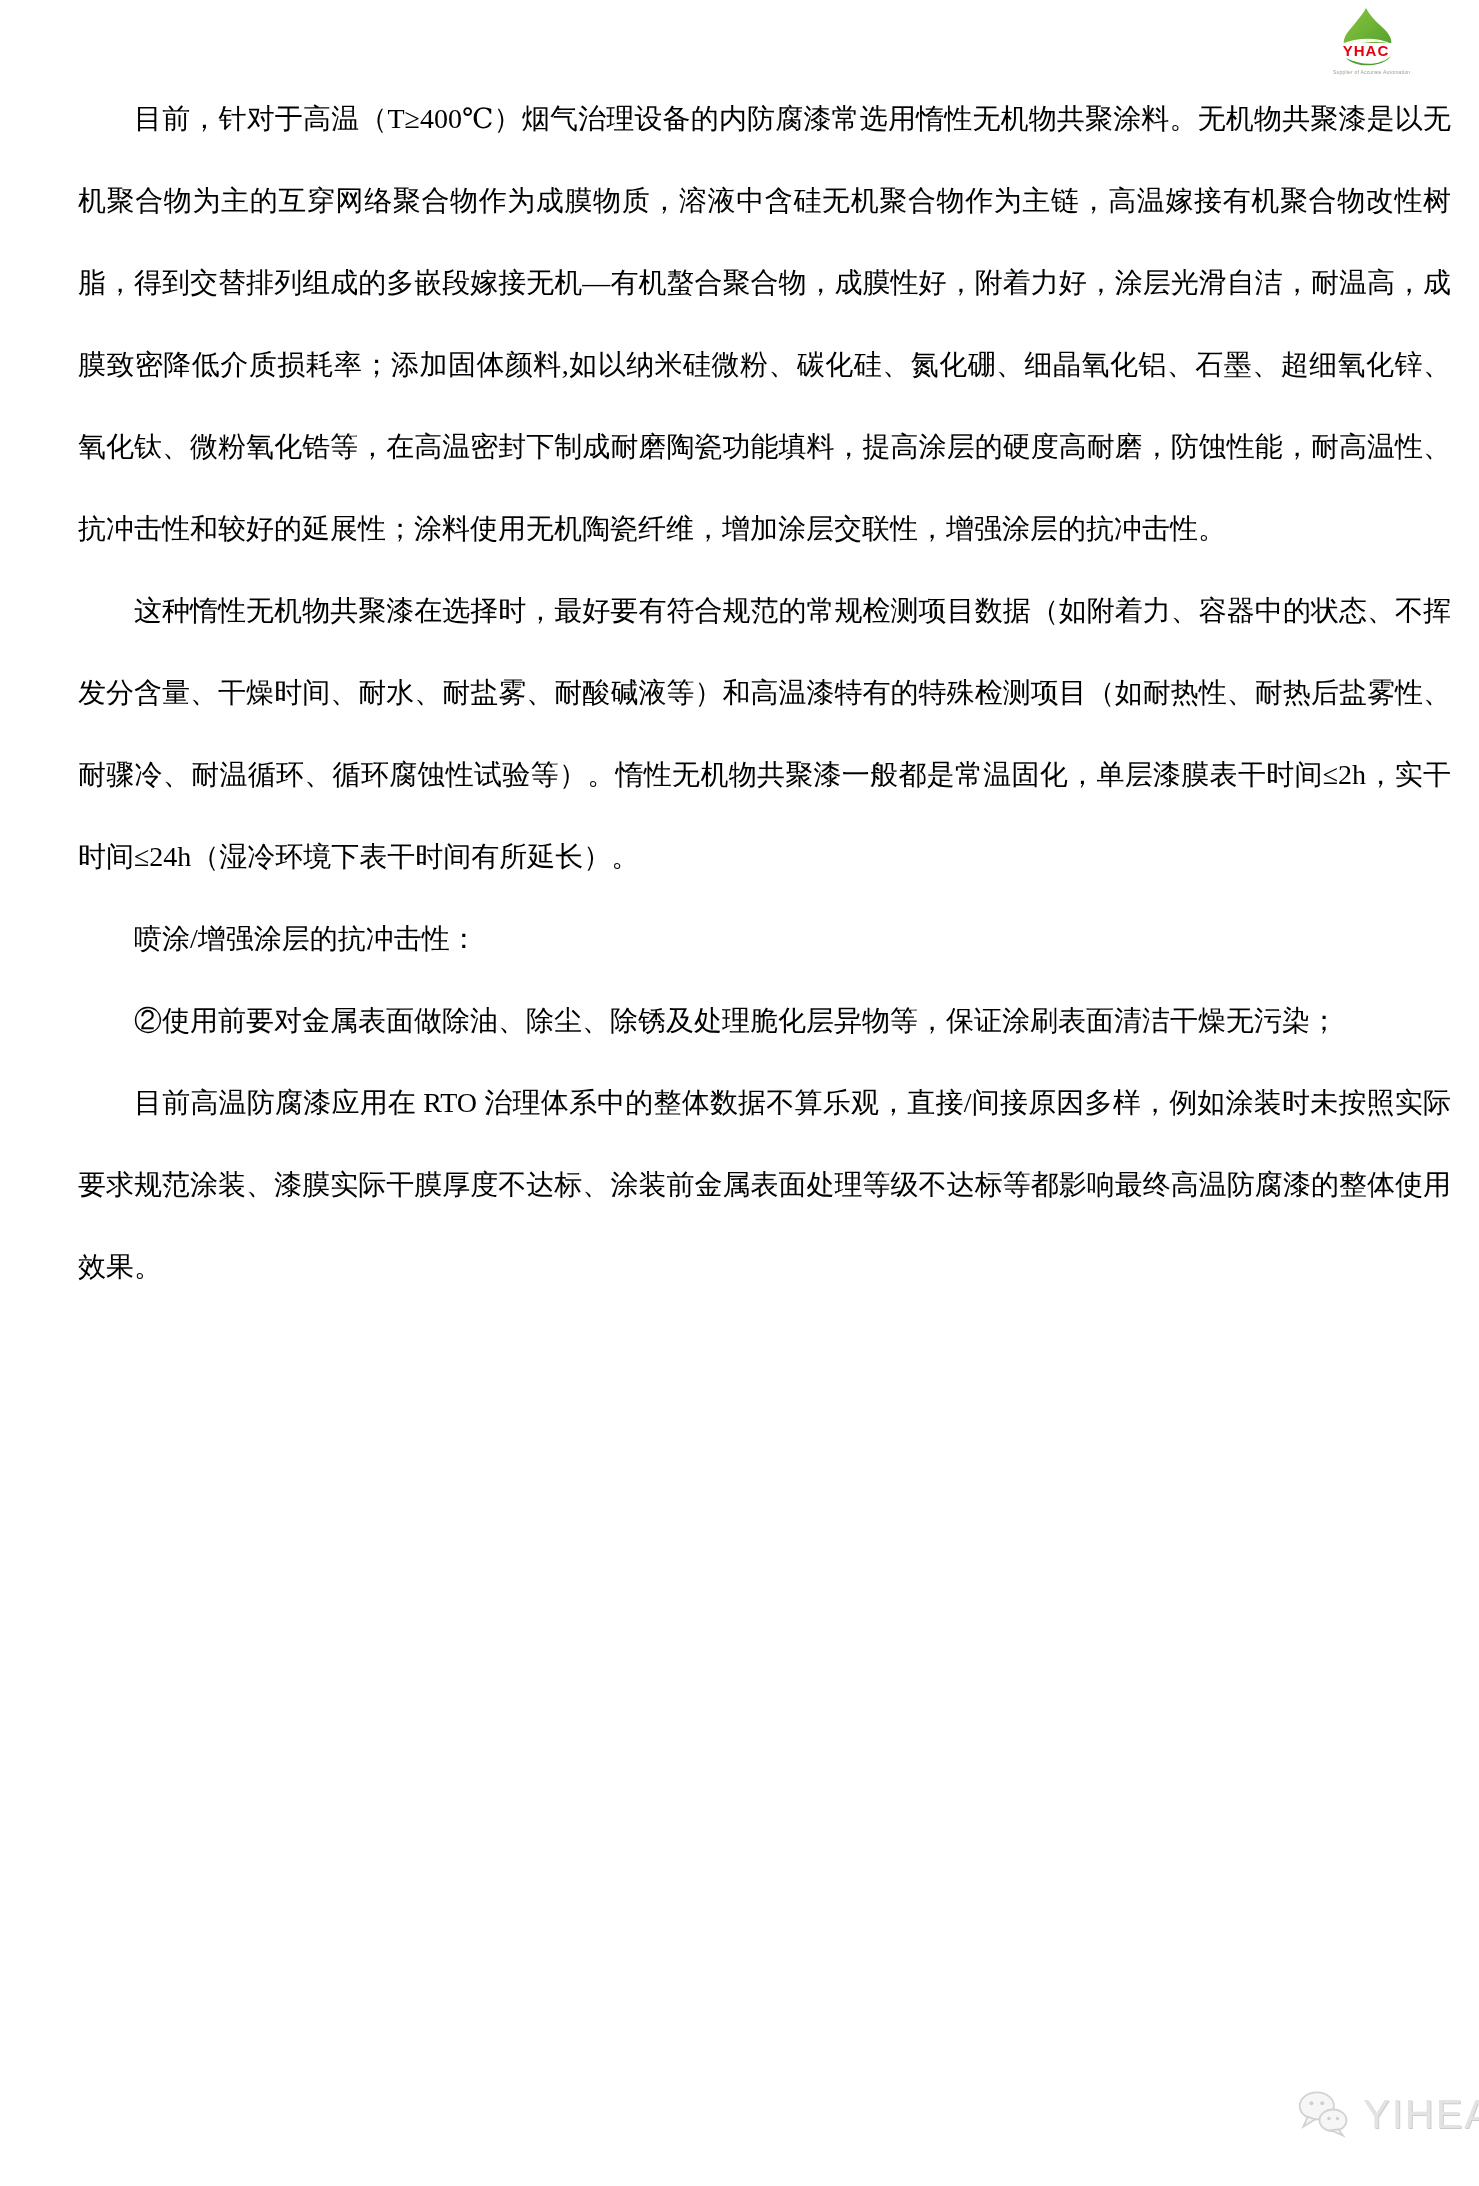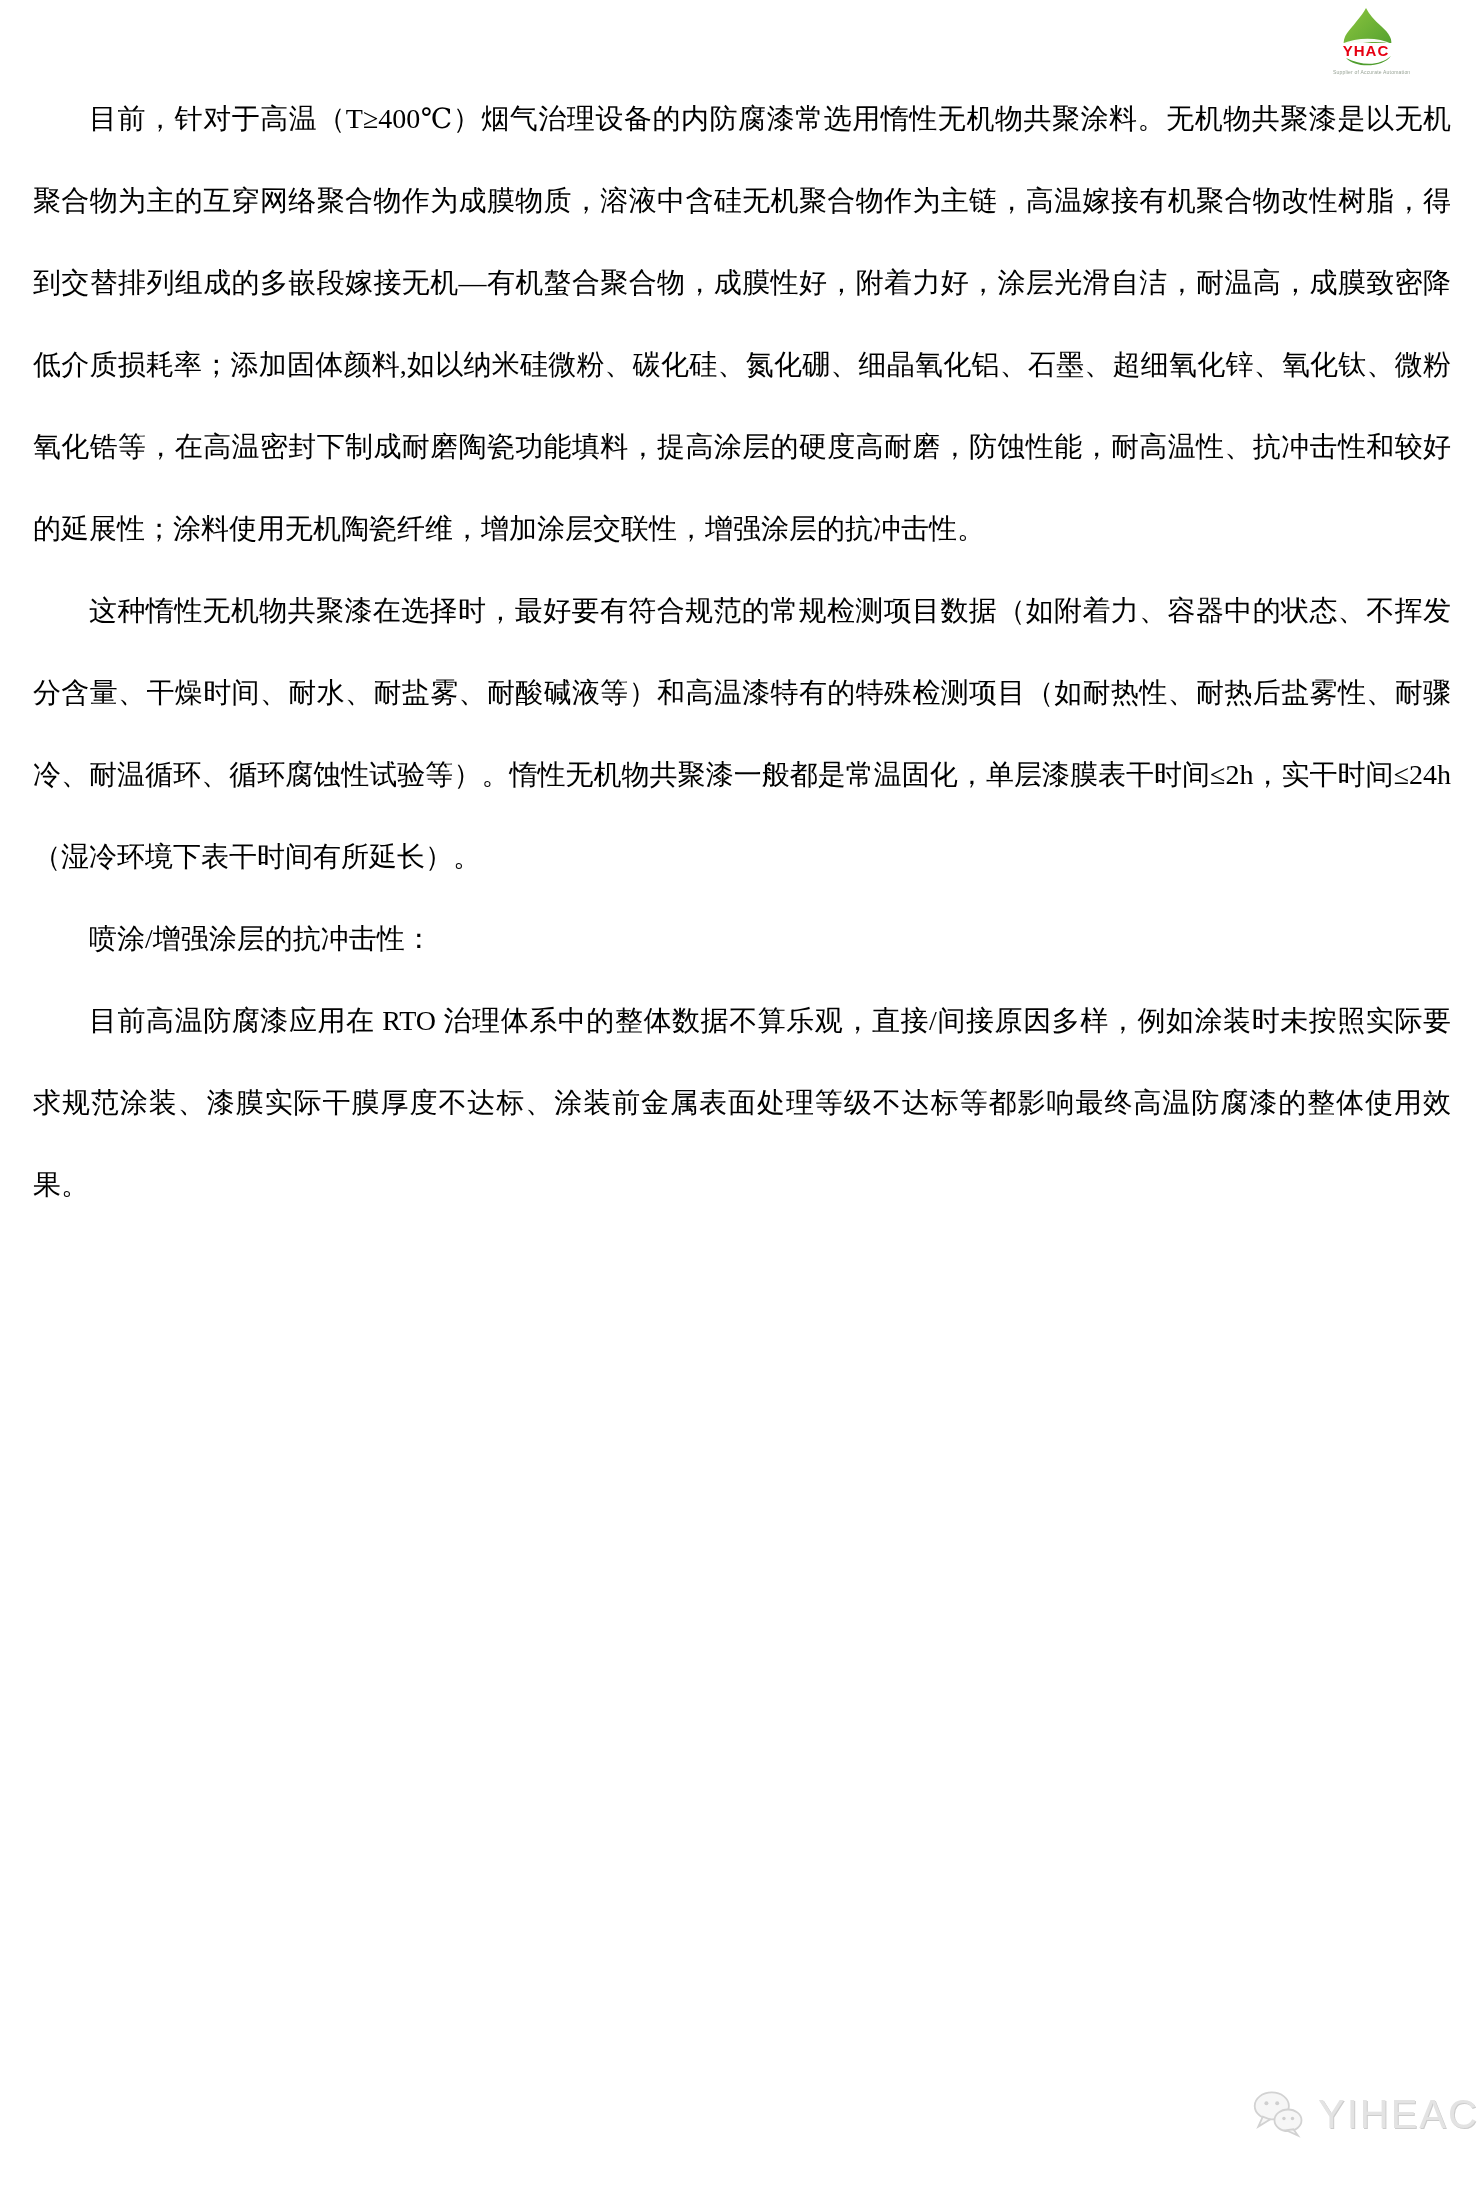--- a/index.html
+++ b/index.html
@@ -3,21 +3,21 @@
 <meta charset="utf-8">
 <style>
   html,body{margin:0;padding:0;}
   body{
     width:1479px;height:2186px;
     background:#ffffff;
     position:relative;
     overflow:hidden;
     font-family:"Liberation Serif","DejaVu Serif",serif;
   }
-  .page{position:absolute;inset:0;background:#ffffff;}
+  .page{position:absolute;inset:0;background:#ffffff;margin-left:45px;}
   .doc{
     position:absolute;
     left:33px;right:28px;top:78px;
     color:#000000;
     font-size:28px;
     line-height:82px;
     text-align:justify;
     text-justify:inter-ideograph;
   }
   .doc p{
@@ -85,20 +85,21 @@
       <path d="M12 52 C28 60 46 60 57 50 C50 61 22 63 12 52 Z" fill="#4e9d2d"></path>
     </svg>
     <div class="logo-text">YHAC</div>
     <div class="logo-tagline">Supplier of Accurate Automation</div>
   </div>
 
   <div class="doc">
     <p>目前，针对于高温（T≥400℃）烟气治理设备的内防腐漆常选用惰性无机物共聚涂料。无机物共聚漆是以无机聚合物为主的互穿网络聚合物作为成膜物质，溶液中含硅无机聚合物作为主链，高温嫁接有机聚合物改性树脂，得到交替排列组成的多嵌段嫁接无机—有机螯合聚合物，成膜性好，附着力好，涂层光滑自洁，耐温高，成膜致密降低介质损耗率；添加固体颜料,如以纳米硅微粉、碳化硅、氮化硼、细晶氧化铝、石墨、超细氧化锌、氧化钛、微粉氧化锆等，在高温密封下制成耐磨陶瓷功能填料，提高涂层的硬度高耐磨，防蚀性能，耐高温性、抗冲击性和较好的延展性；涂料使用无机陶瓷纤维，增加涂层交联性，增强涂层的抗冲击性。</p>
     <p>这种惰性无机物共聚漆在选择时，最好要有符合规范的常规检测项目数据（如附着力、容器中的状态、不挥发分含量、干燥时间、耐水、耐盐雾、耐酸碱液等）和高温漆特有的特殊检测项目（如耐热性、耐热后盐雾性、耐骤冷、耐温循环、循环腐蚀性试验等）。惰性无机物共聚漆一般都是常温固化，单层漆膜表干时间≤2h，实干时间≤24h（湿冷环境下表干时间有所延长）。</p>
     <p>喷涂/增强涂层的抗冲击性：</p>
+    <p>②使用前要对金属表面做除油、除尘、除锈及处理脆化层异物等，保证涂刷表面清洁干燥无污染；</p>
     <p>目前高温防腐漆应用在 RTO 治理体系中的整体数据不算乐观，直接/间接原因多样，例如涂装时未按照实际要求规范涂装、漆膜实际干膜厚度不达标、涂装前金属表面处理等级不达标等都影响最终高温防腐漆的整体使用效果。</p>
   </div>
 
   <div class="watermark">
     <svg width="54" height="48" viewBox="0 0 60 52">
       <g fill="#f6f6f6" stroke="#d2d2d2" stroke-width="2">
         <ellipse cx="22" cy="17" rx="19" ry="15"></ellipse>
         <path d="M12 29 L7 40 L20 32 Z"></path>
         <ellipse cx="40" cy="33" rx="15" ry="12"></ellipse>
         <path d="M46 43 L51 50 L38 44 Z"></path>

